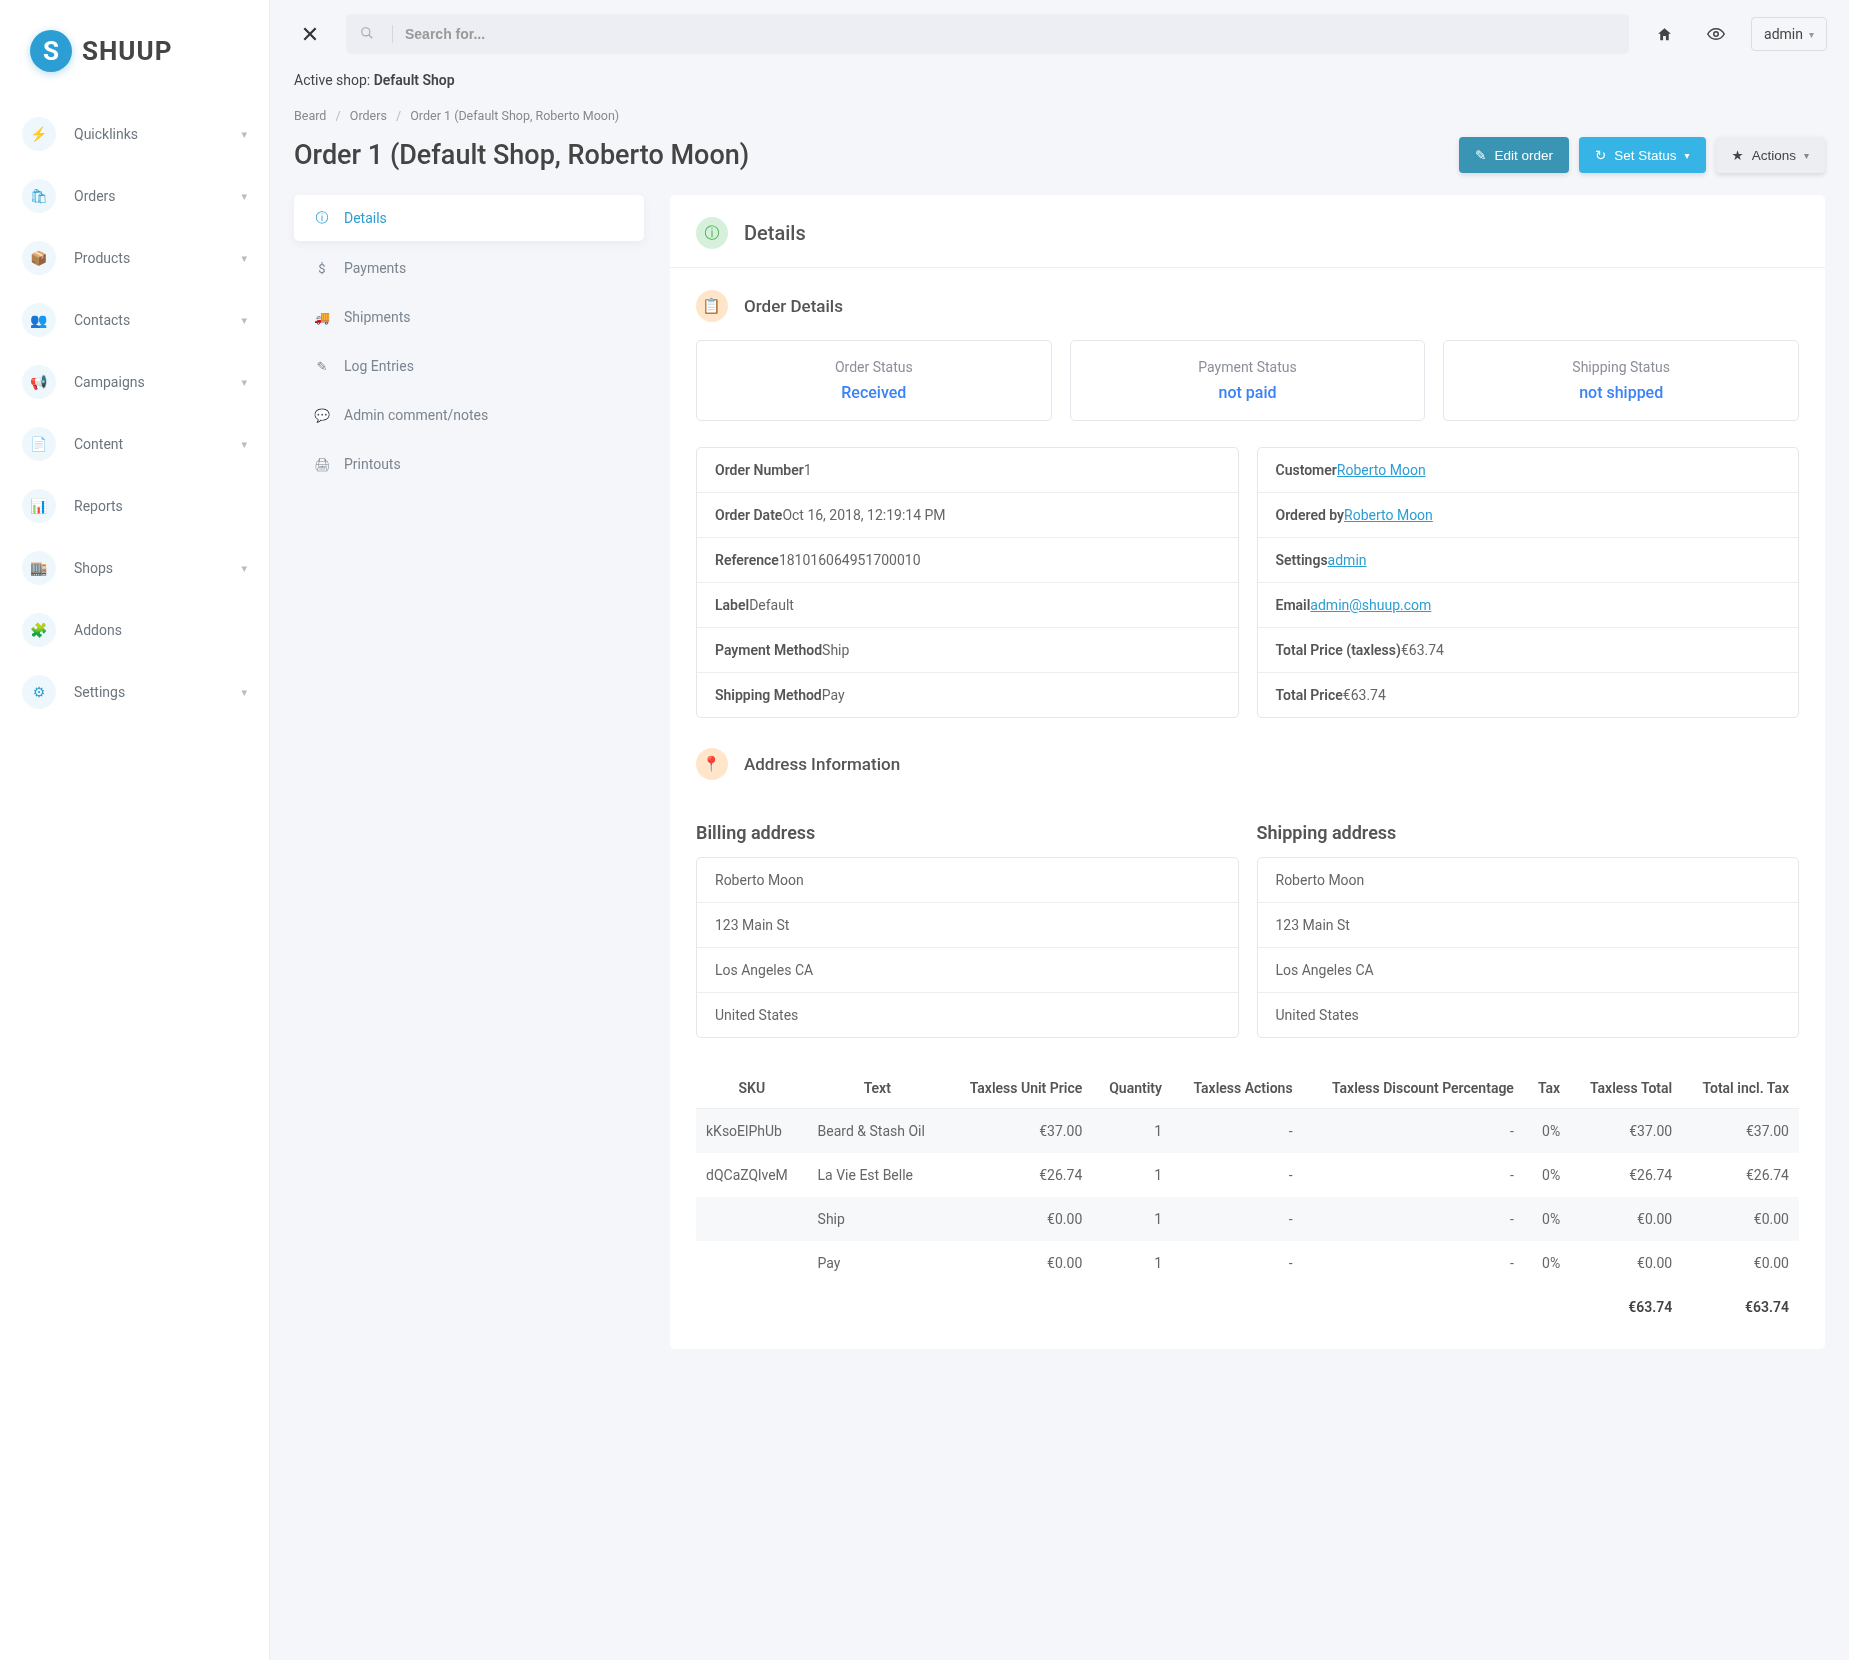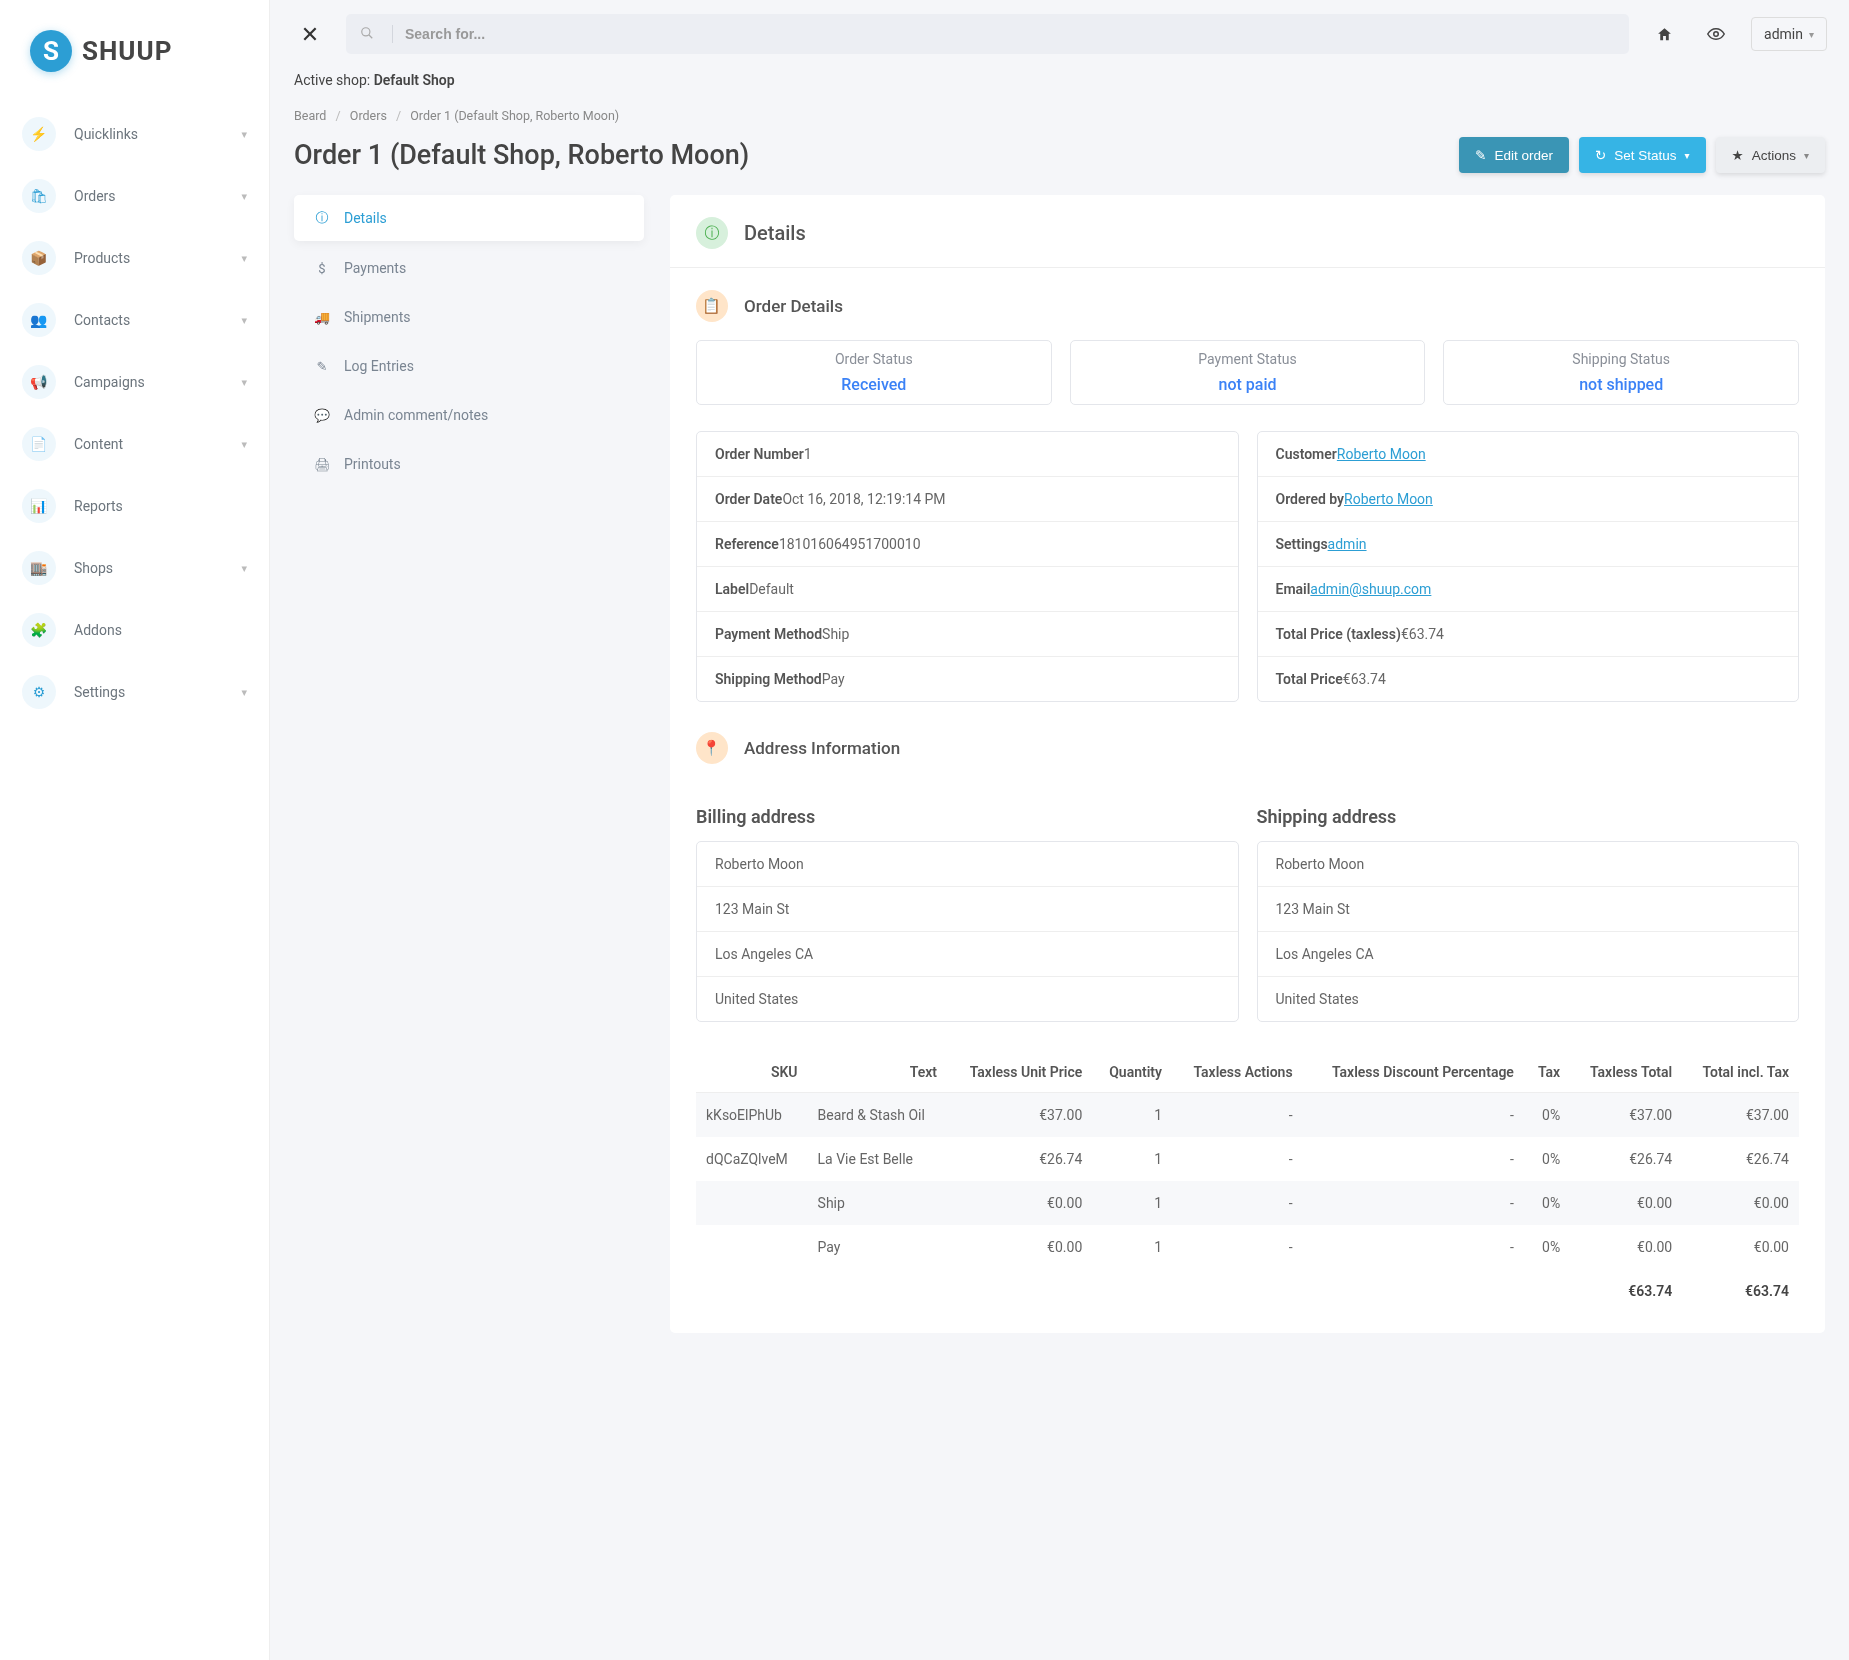--- a/index.html
+++ b/index.html
@@ -106,21 +106,21 @@
 }
 .sec-icn.green { background:#d7f0dc; color:#4caf50; }
 .sec-icn.orange { background:#ffe5c9; color:#e08b36; }
 .sec-icn.orange2 { background:#ffe5c9; color:#e08b36; }
 .sec-title { font-size:20px; color:#555; font-weight:500; }
 .sec-title.sm { font-size:17px; }
 .sec-divider { border-top:1px solid #eee; margin: 6px 0 22px; }
 .status-row { display:flex; gap:18px; margin-bottom:26px; }
 .status-card {
   flex:1; border:1px solid #e4e6eb; border-radius:5px;
-  padding:10px; text-align:center;
+  padding:18px; text-align:center;
 }
 .status-lbl { color:#8a8f98; font-size:14px; margin-bottom:8px; }
 .status-val { font-size:16px; color:#3b82f6; font-weight:500; }
 .info-row { display:flex; gap:18px; margin-bottom:30px; }
 .info-tbl {
   flex:1; border:1px solid #e4e6eb; border-radius:5px; overflow:hidden;
 }
 .info-tbl .r {
   display:flex; align-items:center;
   padding:14px 18px; border-bottom:1px solid #eee;
@@ -133,21 +133,21 @@
 .addr-heads { display:flex; gap:18px; margin-bottom:14px; }
 .addr-heads h4 { flex:1; font-size:18px; color:#555; font-weight:600; }
 .addr-row { display:flex; gap:18px; margin-bottom:30px; }
 .addr-tbl {
   flex:1; border:1px solid #e4e6eb; border-radius:5px; overflow:hidden;
 }
 .addr-tbl .ar { padding:14px 18px; border-bottom:1px solid #eee; font-size:14px; color:#666; }
 .addr-tbl .ar:last-child { border-bottom:none; }
 .lines table { width:100%; border-collapse:collapse; font-size:14px; }
 .lines th {
-  text-align:right; color:#555; font-weight:600;
+  text-align:center; color:#555; font-weight:600;
   padding:12px 10px; border-bottom:1px solid #eee;
 }
 .lines th.r, .lines td.r { text-align:right; }
 .lines td { padding:14px 10px; color:#666; }
 .lines tbody tr:nth-child(odd) { background:#f7f8fa; }
 .lines tfoot td { font-weight:600; color:#444; padding:14px 10px; }
 </style>
 </head>
 <body>
 

